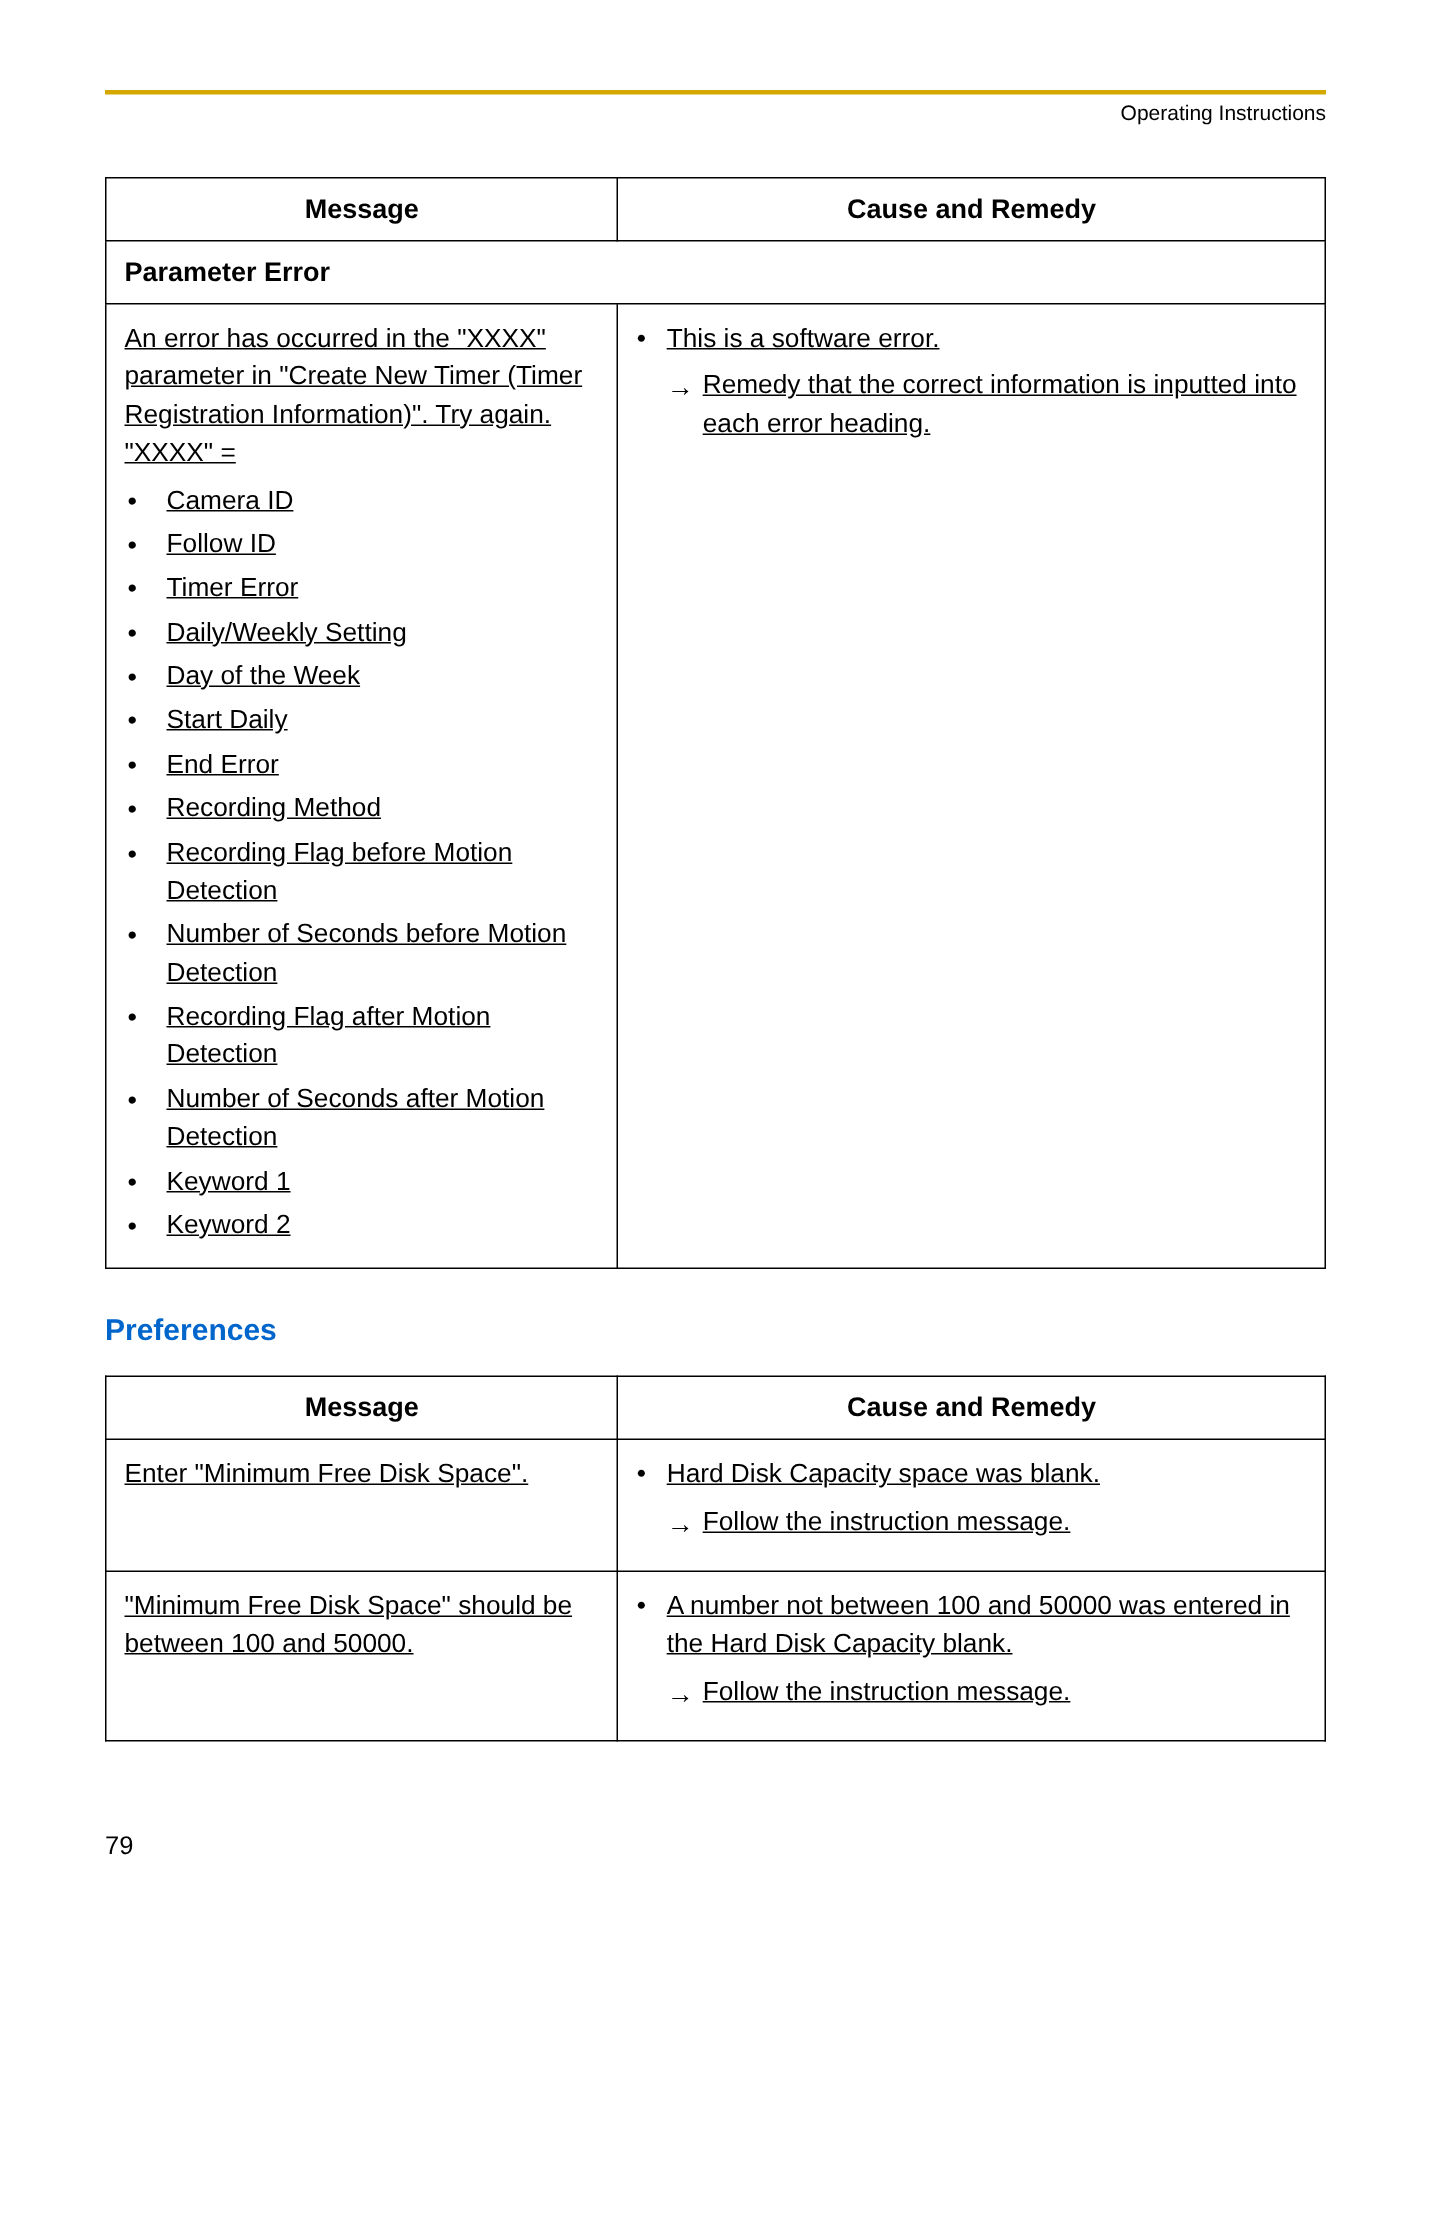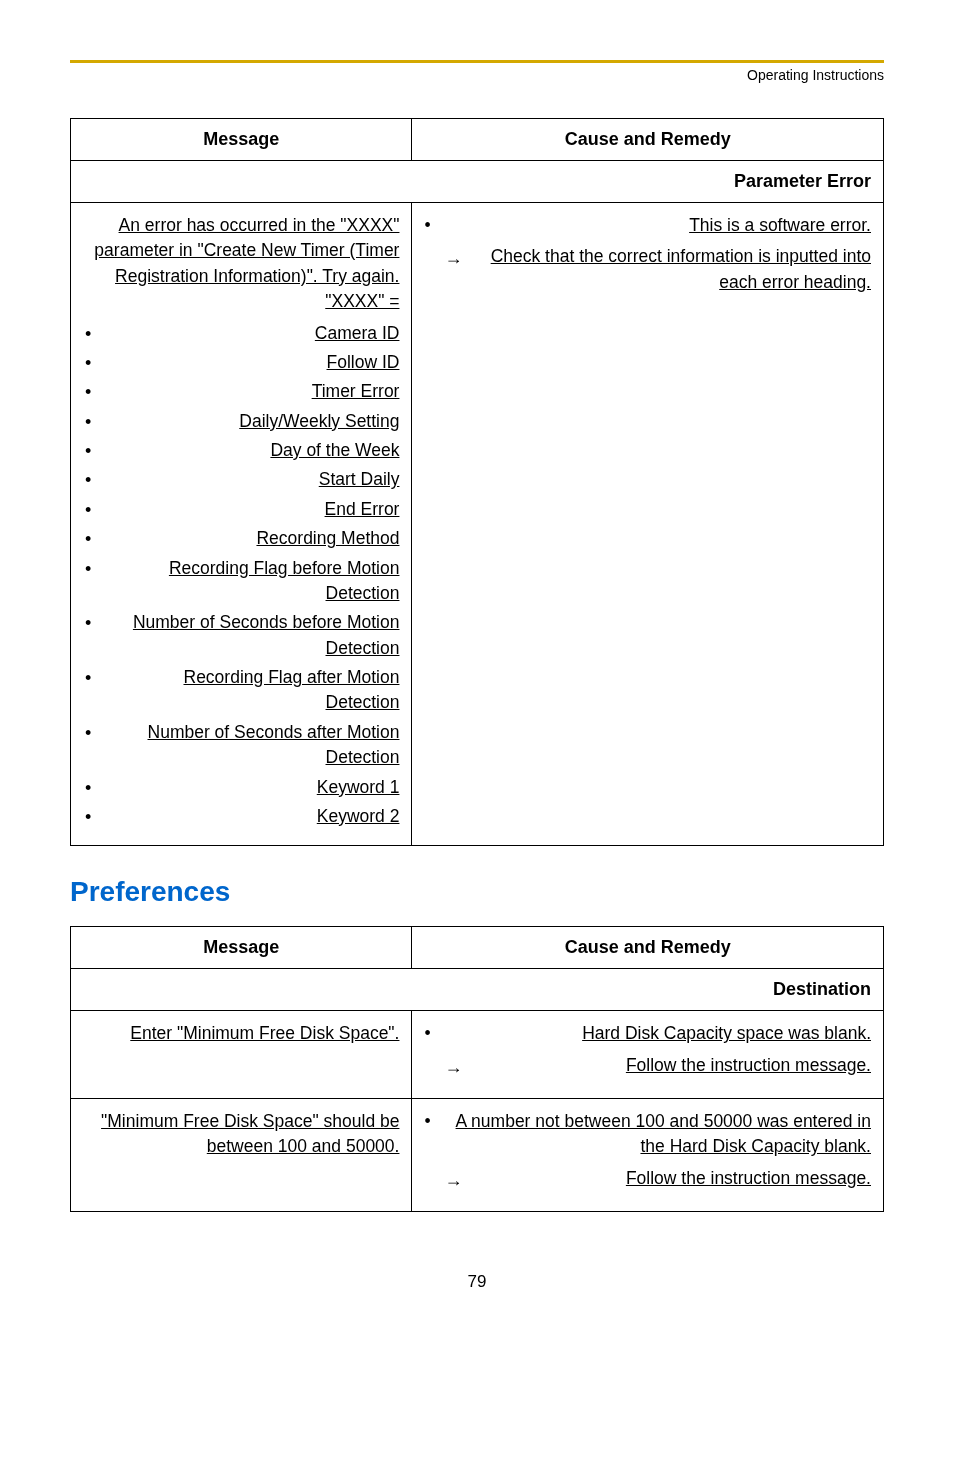--- a/index.html
+++ b/index.html
@@ -25,21 +25,21 @@
       margin-bottom: 35px;
     }
     table {
       width: 100%;
       border-collapse: collapse;
       margin-bottom: 30px;
       border-radius: 23px;
     }
     th, td {
       border: 1.5px solid #000;
-      text-align: right;
+      text-align: left;
       vertical-align: top;
     }
     .col-message {
       width: 42%;
     }
     .col-remedy {
       width: 58%;
     }
     .table-header th {
       font-weight: bold;
@@ -91,26 +91,26 @@
       margin-top: 6px;
     }
     .arrow {
       position: absolute;
       left: 0;
       top: 1px;
       font-size: 18px;
     }
     .section-title {
       color: #0066cc;
-      font-size: 28px;
+      font-size: 20px;
       font-weight: bold;
       margin-bottom: 18px;
     }
     .page-number {
-      text-align: center;
+      text-align: left;
       font-size: 17px;
       margin-top: 60px;
     }
   </style>
 </head>
 <body>
 
 <div class="header-bar"></div>
 <div class="header-text">Operating Instructions</div>
 
@@ -147,43 +147,40 @@
         <li>Keyword 1</li>
         <li>Keyword 2</li>
       </ul>
     </td>
     <td>
       <div class="remedy-block">
         <span class="remedy-bullet">•</span>
         <span>This is a software error.</span>
         <div class="arrow-line">
           <span class="arrow">→</span>
-          <span>Check that the correct information is inputted into each error heading.</span>
+          <span>Remedy that the correct information is inputted into each error heading.</span>
         </div>
       </div>
     </td>
   </tr>
 </tbody>
   </table>
 
 <div class="section-title">Preferences</div>
 
 <table>
   <colgroup>
     <col class="col-message">
     <col class="col-remedy">
   </colgroup>
   <tbody>
       <tr class="table-header">
     <th>Message</th>
     <th>Cause and Remedy</th>
   </tr>
-  <tr class="section-header">
-    <td colspan="2">Destination</td>
-  </tr>
   <tr class="content-row">
     <td>Enter "Minimum Free Disk Space".</td>
     <td>
       <div class="remedy-block">
         <span class="remedy-bullet">•</span>
         <span>Hard Disk Capacity space was blank.</span>
         <div class="arrow-line">
           <span class="arrow">→</span>
           <span>Follow the instruction message.</span>
         </div>

